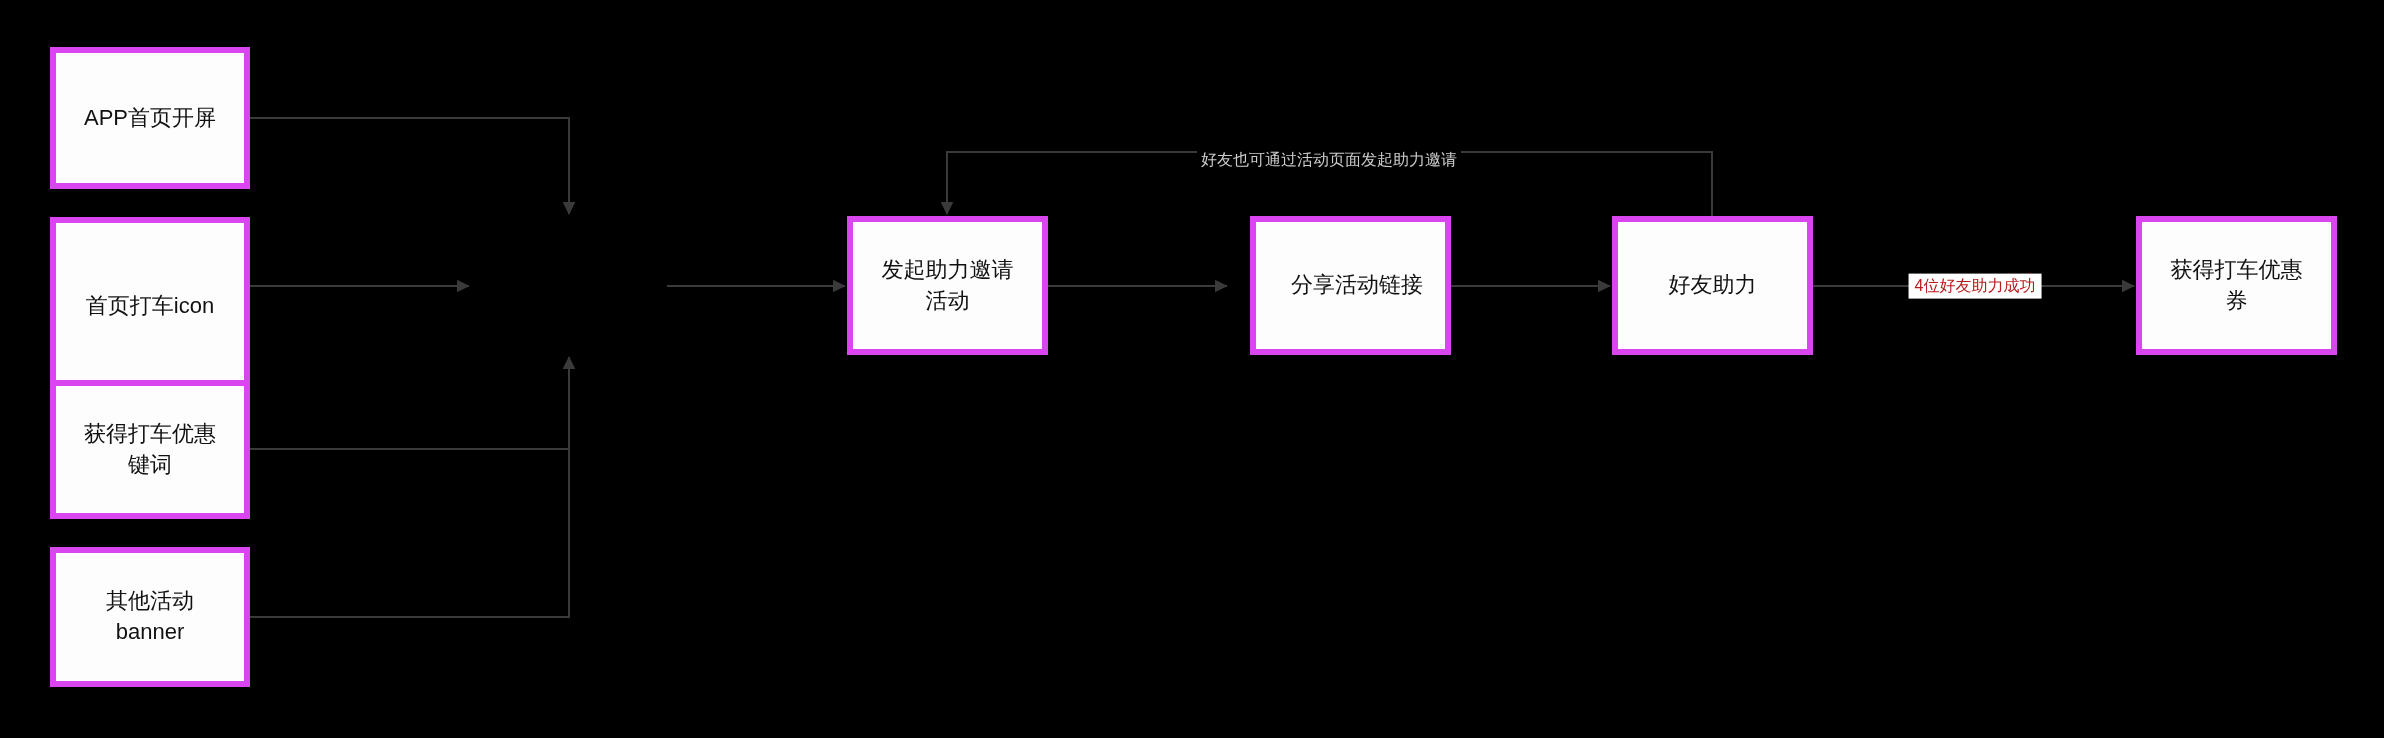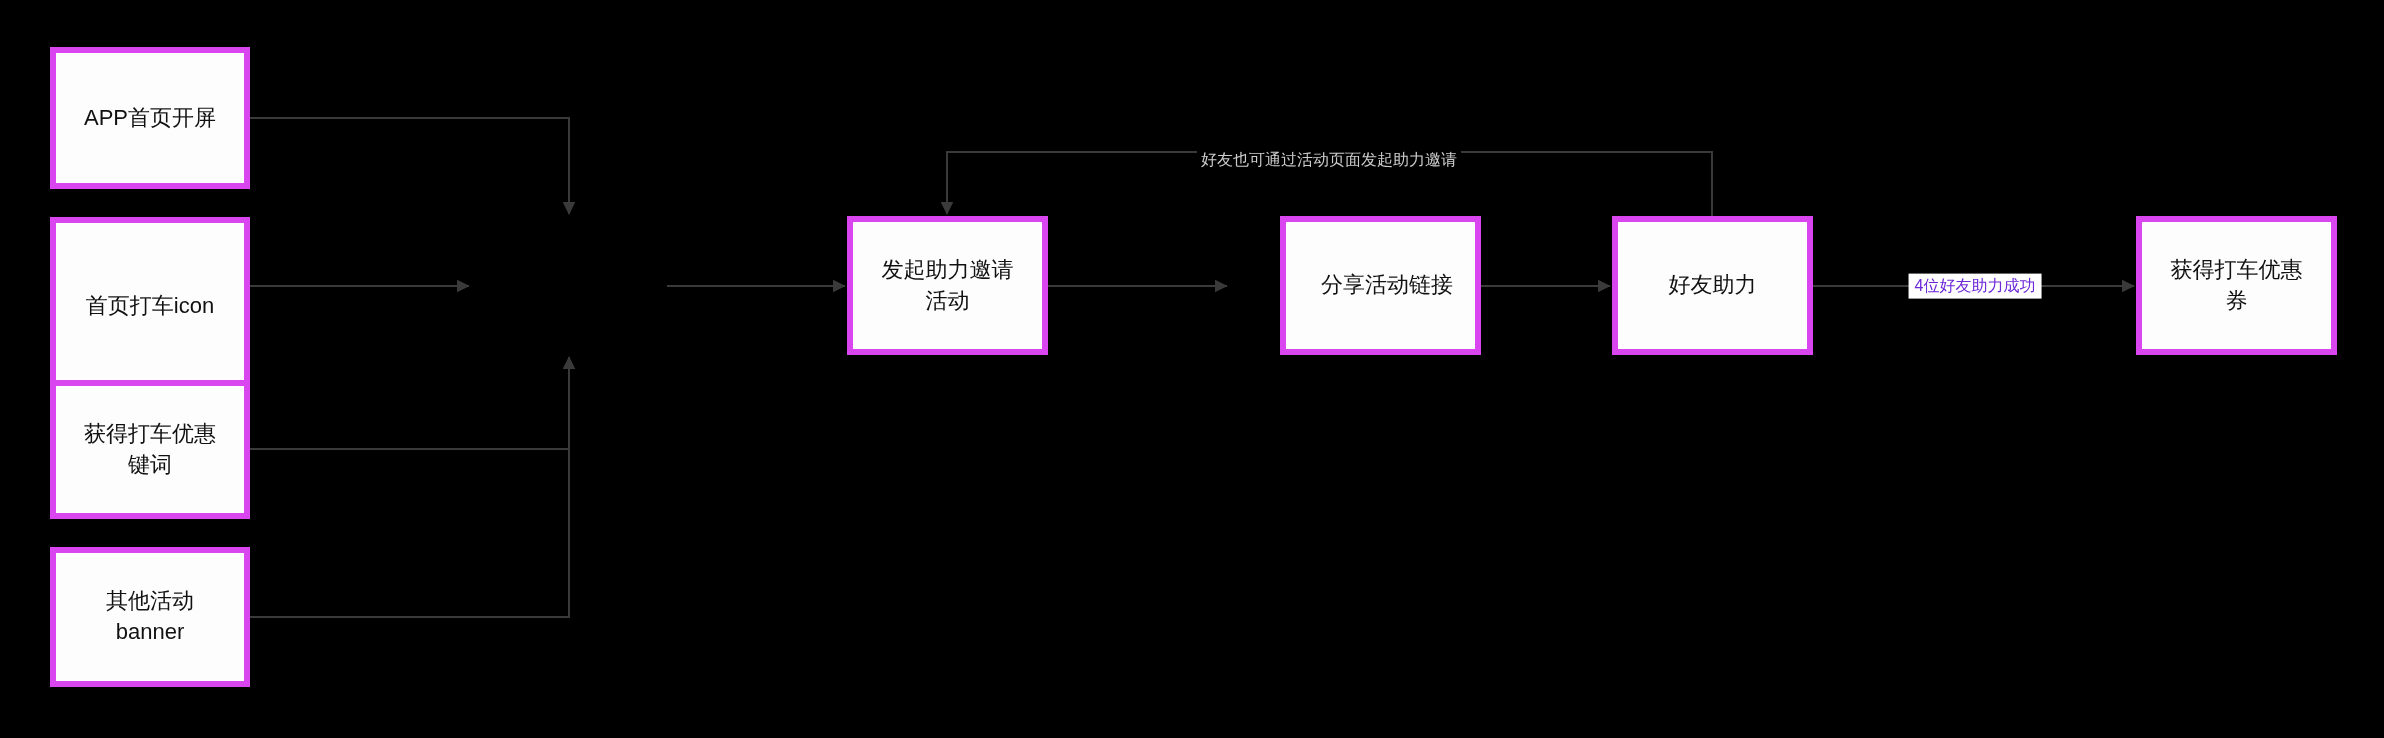--- a/index.html
+++ b/index.html
@@ -50,32 +50,32 @@
     font-size: 16px;
     white-space: nowrap;
     line-height: 1.3;
   }
   .edge-label.light {
     color: #cccccc;
     background: #000000;
     padding: 1px 4px;
   }
   .edge-label.on-white {
-    color: #6d28d9;
+    color: #b91c1c;
     background: #ffffff;
     padding: 2px 6px;
   }
   
   #n-app      { left: 50px;   top: 47px;  width: 200px; height: 142px; }
   #n-taxi     { left: 50px;   top: 217px; width: 200px; height: 179px; }
   #n-search   { left: 50px;   top: 380px; width: 200px; height: 139px; }
   #n-banner   { left: 50px;   top: 547px; width: 200px; height: 140px; }
   #n-enter    { left: 471px;  top: 216px; width: 196px; height: 139px; }
   #n-initiate { left: 847px;  top: 216px; width: 201px; height: 139px; justify-content: flex-end; }
-  #n-share    { left: 1280px; top: 216px; width: 201px; height: 139px; padding-left: 13px; }
+  #n-share    { left: 1250px; top: 216px; width: 201px; height: 139px; padding-left: 13px; }
   #n-friend   { left: 1612px; top: 216px; width: 201px; height: 139px; }
   #n-coupon   { left: 2136px; top: 216px; width: 201px; height: 139px; }
   
   #lbl-loop   { left: 1329px; top: 160px; }
   #lbl-assist { left: 1975px; top: 286px; }
 </style>
 </head>
 <body>
 
 <div class="stage">

